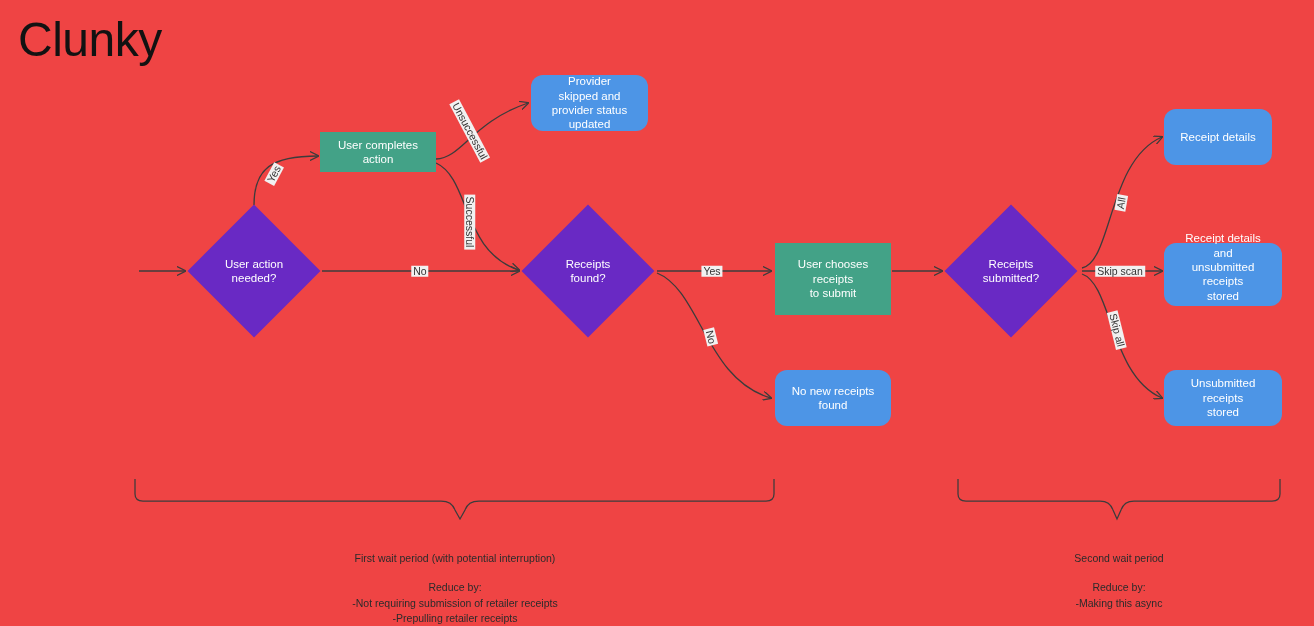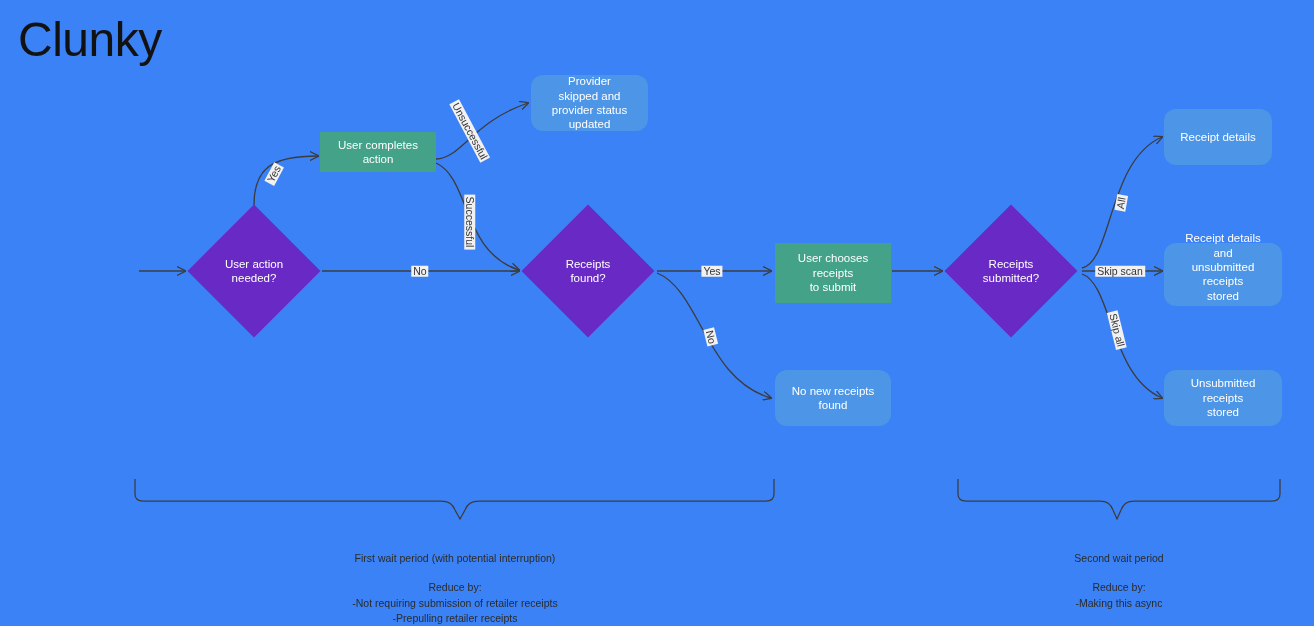--- a/index.html
+++ b/index.html
@@ -11,21 +11,21 @@
     width: 1314px;
     height: 626px;
     overflow: hidden;
     font-family: "Liberation Sans", sans-serif;
     -webkit-font-smoothing: antialiased;
   }
   #canvas {
     position: relative;
     width: 1314px;
     height: 626px;
-    background: #3b82f6;
+    background: #ef4444;
   }
   #edges {
     position: absolute;
     left: 0; top: 0;
     width: 1314px;
     height: 626px;
     pointer-events: none;
   }
 
   .page-title {
@@ -182,21 +182,21 @@
     <span class="node-label">Provider skipped and
 provider status updated</span>
   </div>
 
   <div class="diamond" style="left:541px; top:224px; width:94px; height:94px;">
     <div class="dshape"></div>
     <div class="dlabel">Receipts
 found?</div>
   </div>
 
-  <div class="node process" style="left:775px; top:243px; width:116px; height:60px;">
+  <div class="node process" style="left:775px; top:243px; width:116px; height:72px;">
     <span class="node-label">User chooses receipts
 to submit</span>
   </div>
 
   <div class="node terminator" style="left:775px; top:370px; width:116px; height:56px;">
     <span class="node-label">No new receipts found</span>
   </div>
 
   <div class="diamond" style="left:964px; top:224px; width:94px; height:94px;">
     <div class="dshape"></div>

